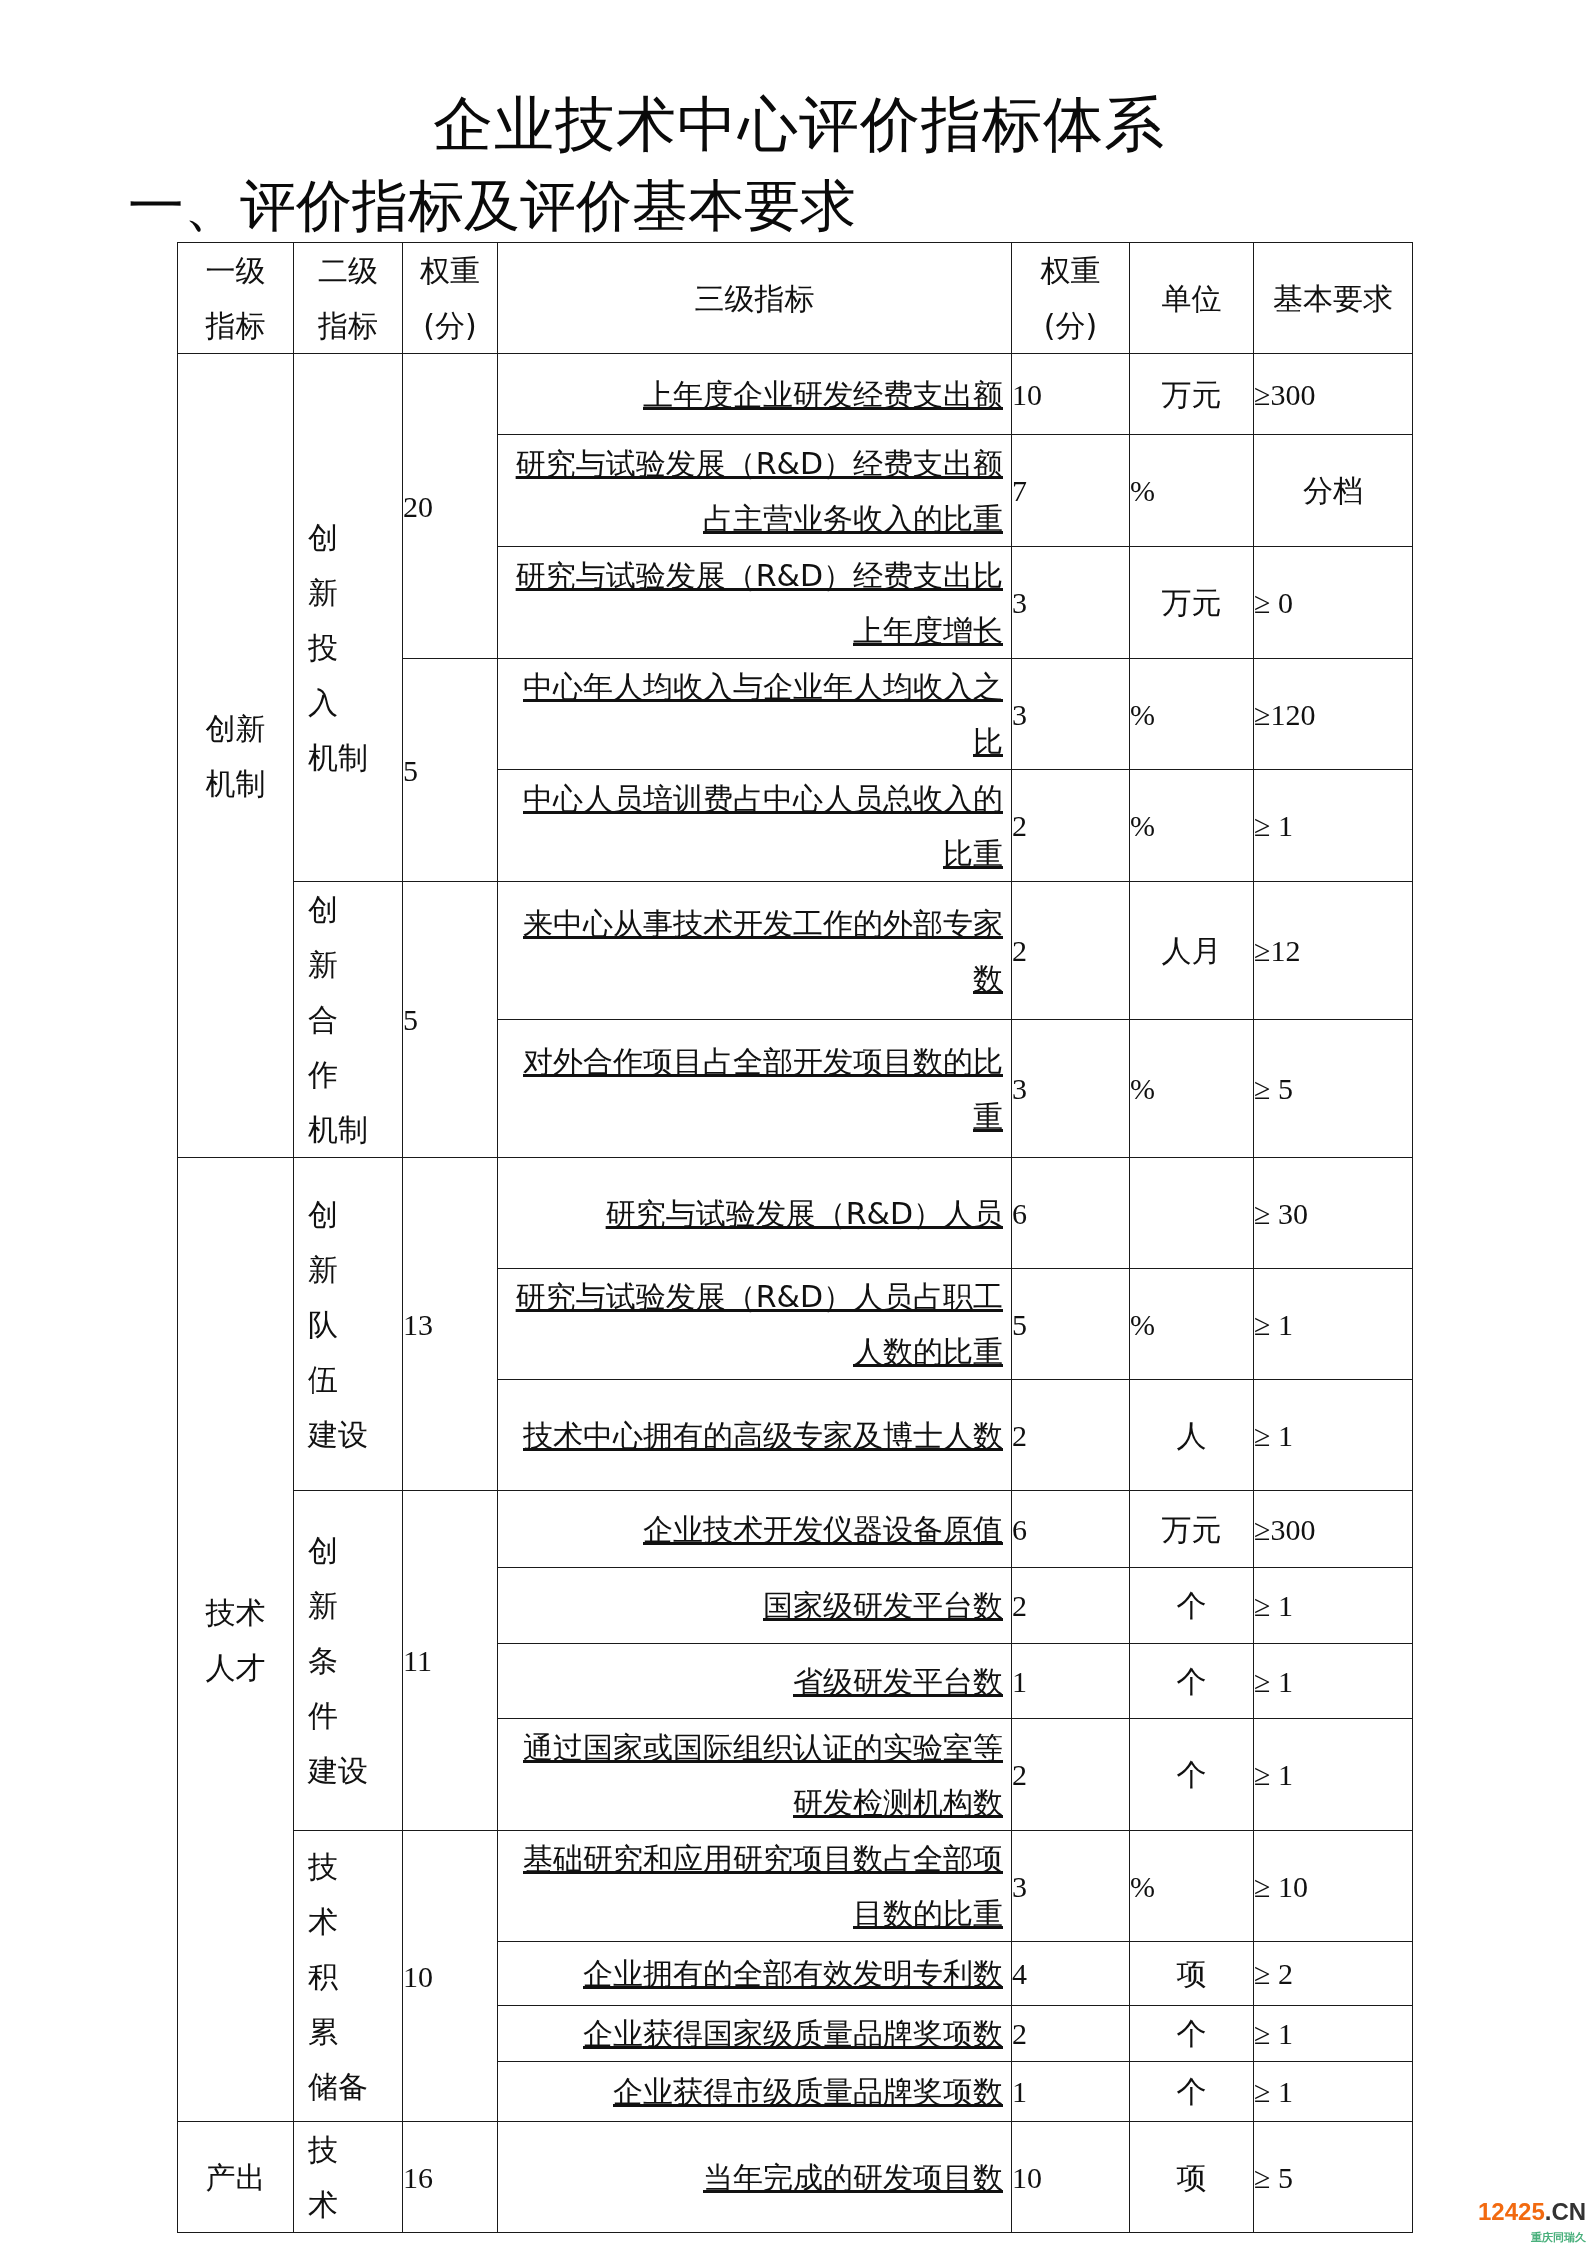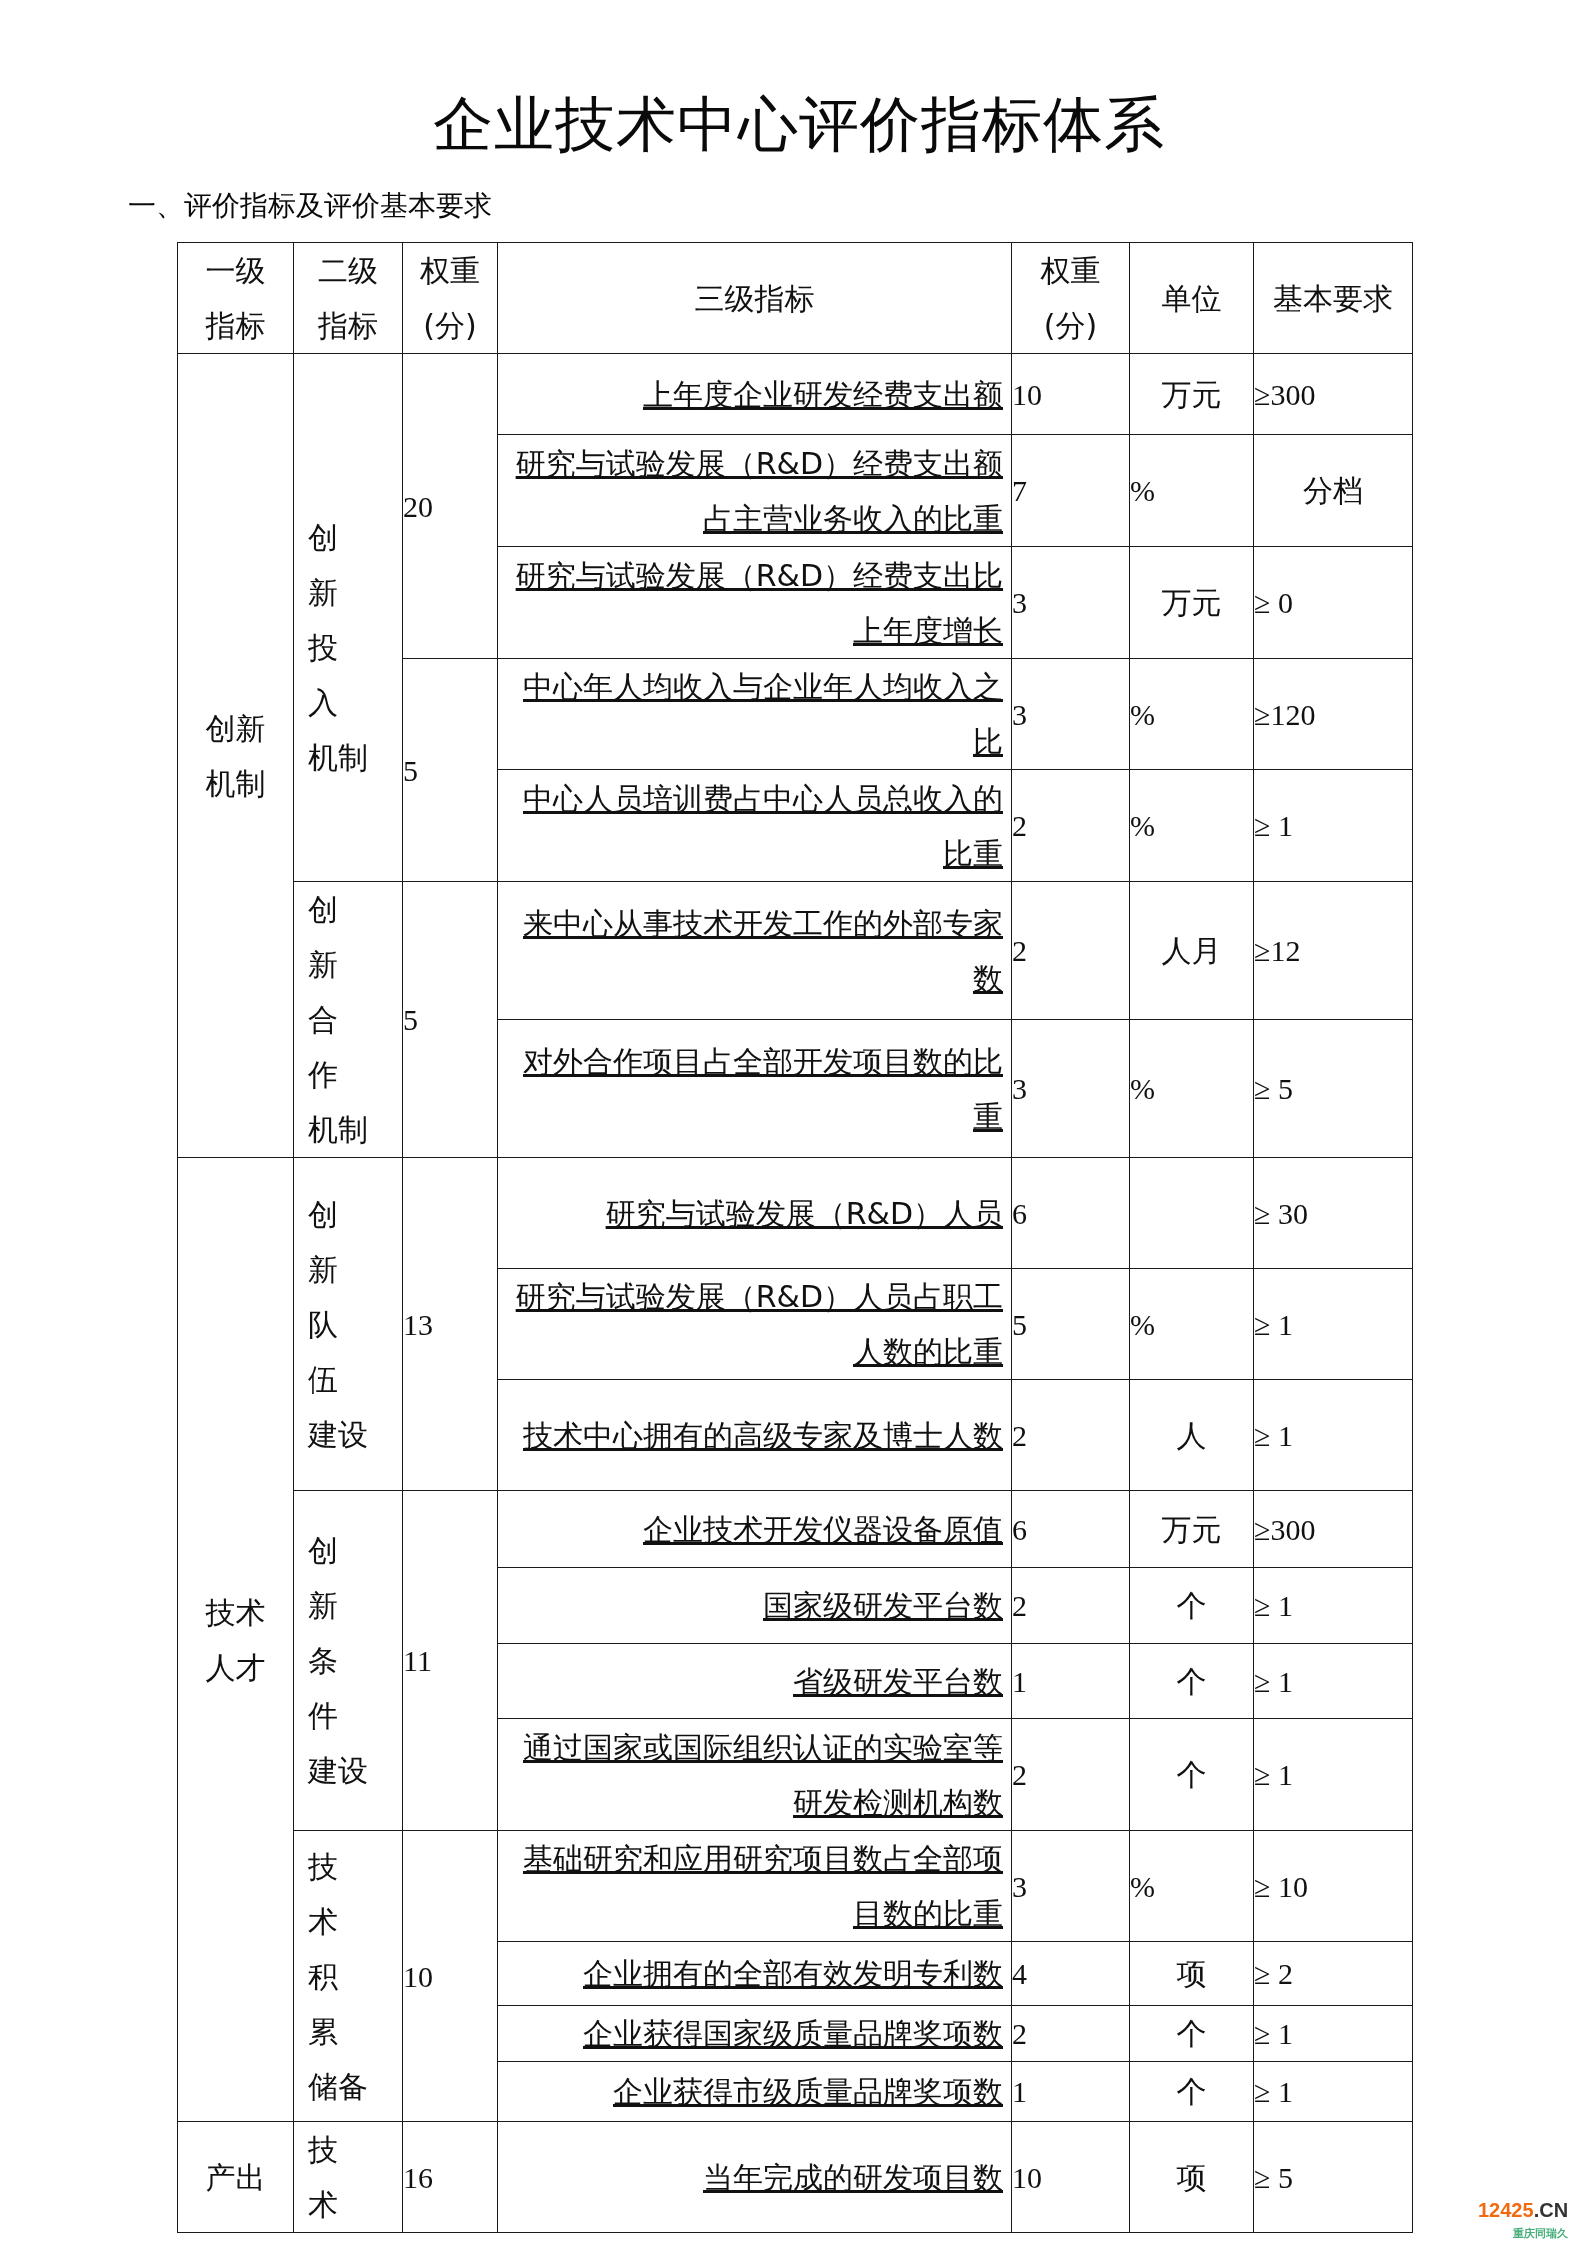--- a/index.html
+++ b/index.html
@@ -6,41 +6,41 @@
   body {
     width: 1587px; height: 2245px; background: #ffffff; position: relative; overflow: hidden;
     font-family: "DejaVu Sans", "Liberation Sans", sans-serif; color: #111111;
   }
   .title {
     position: absolute; left: 0; width: 1568px; top: 88px; text-align: center;
     font-size: 60px; line-height: 72px; letter-spacing: 1px; color: #0a0a0a;
     padding-left: 30px; box-sizing: border-box;
   }
   .section-heading {
-    position: absolute; left: 128px; top: 180px; font-size: 28px; line-height: 52px; color: #0a0a0a;
+    position: absolute; left: 128px; top: 180px; font-size: 56px; line-height: 52px; color: #0a0a0a;
   }
   table.idx {
     position: absolute; left: 177px; top: 242px; border-collapse: collapse; table-layout: fixed;
     width: 1235px;
   }
   table.idx td {
     border: 1.6px solid #1a1a1a; padding: 0; vertical-align: middle;
     font-size: 30px; line-height: 55px;
   }
   .c-center { text-align: center; }
   .num { font-family: "Liberation Serif", "DejaVu Serif", serif; font-size: 28px; text-align: left; }
   .c3 { text-align: right; padding-left: 12px !important; padding-right: 8px !important; text-decoration: underline; }
   .lvl2 { text-align: justify; text-align-last: left; padding-left: 14px !important; padding-right: 14px !important; letter-spacing: 0; }
   .lvl2 span { display: block; }
   .lvl2 .sp { letter-spacing: 24px; }
   .hdr { text-align: center; line-height: 55px; }
   .watermark {
     position: absolute; left: 1478px; top: 2200px; text-align: right; line-height: 1;
   }
-  .wm-top { font-family: "Liberation Sans", sans-serif; font-weight: bold; font-size: 20px; }
+  .wm-top { font-family: "Liberation Sans", sans-serif; font-weight: bold; font-size: 24px; }
   .wm-num { color: #f26a10; }
   .wm-cn { color: #333333; }
   .wm-bottom { font-size: 11px; color: #49b07c; font-weight: bold; letter-spacing: 0px; margin-top: 8px; }
 </style>
 </head>
 <body>
 
 <div class="title">企业技术中心评价指标体系</div>
 <div class="section-heading">一、评价指标及评价基本要求</div>
 

